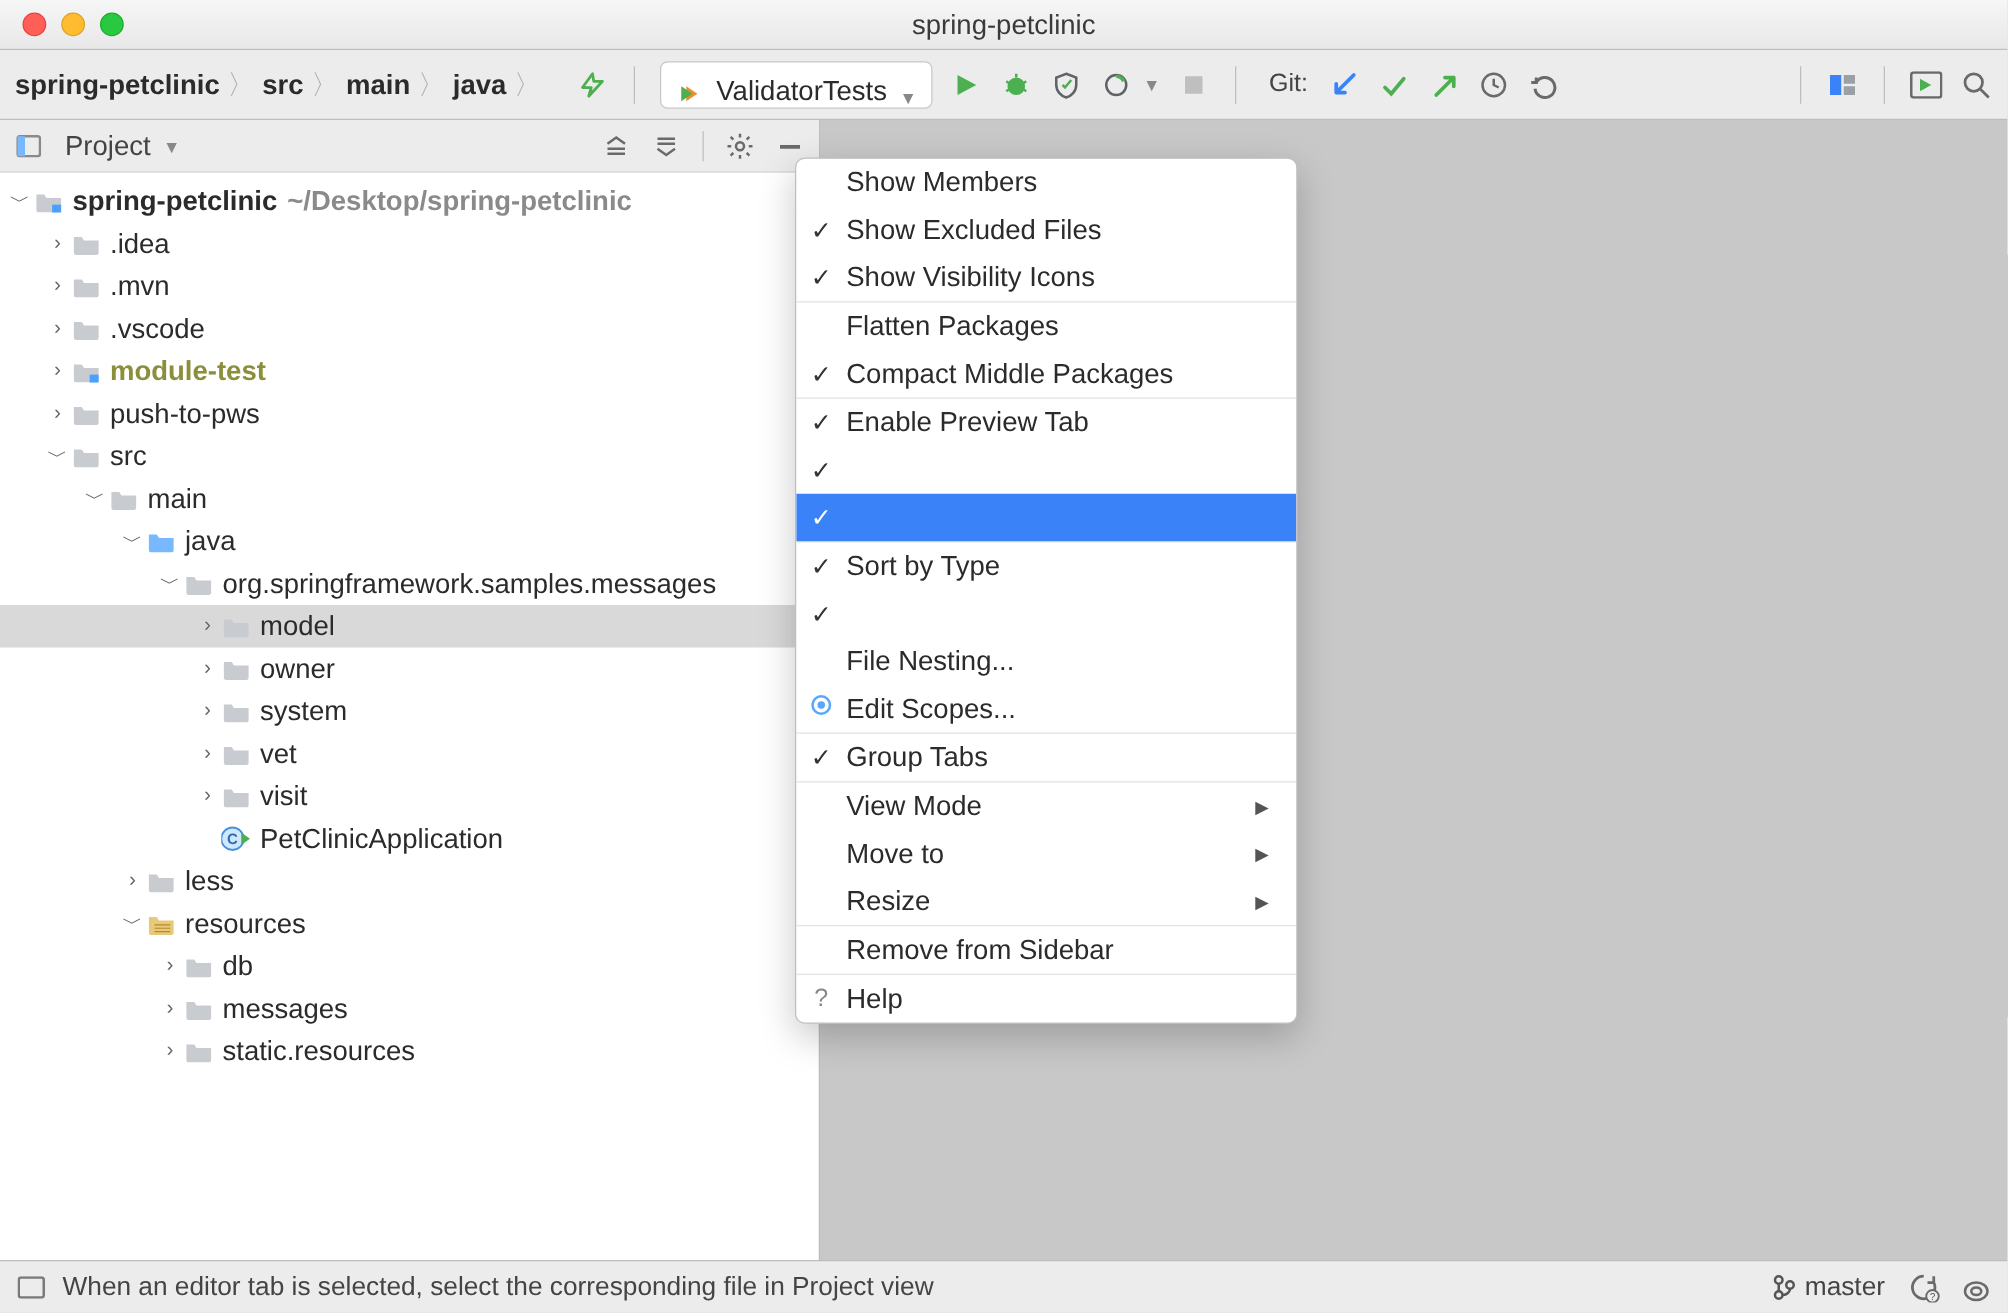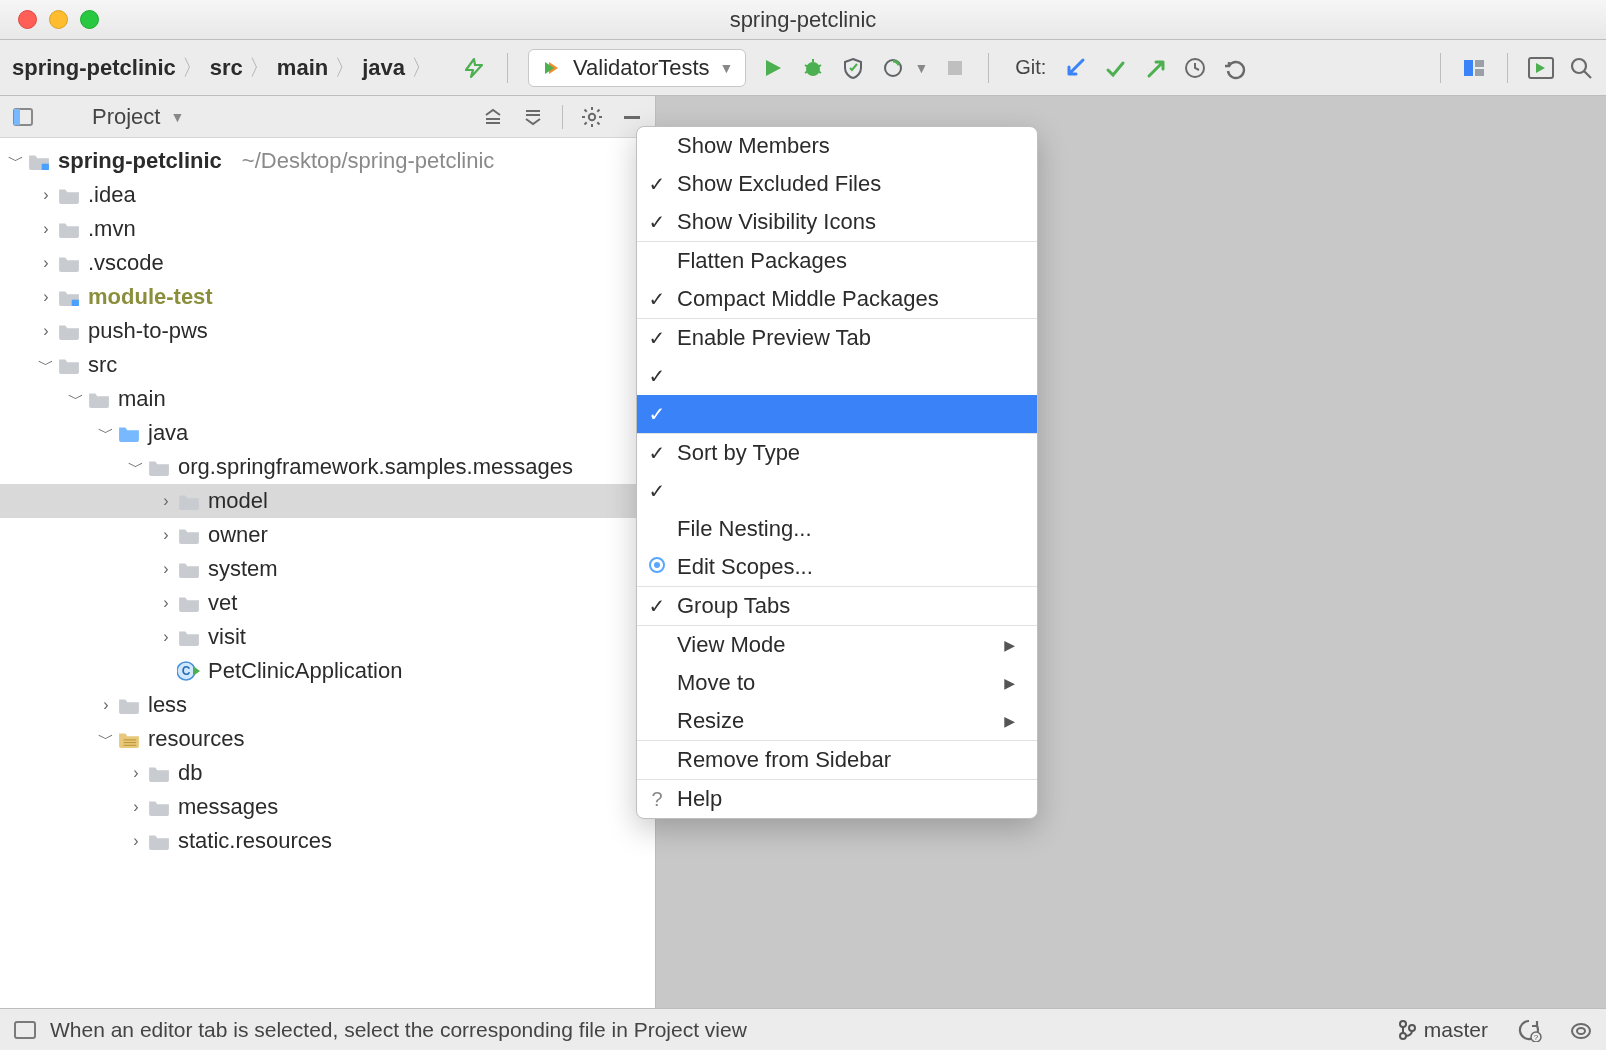--- a/index.html
+++ b/index.html
@@ -85,21 +85,21 @@
   }
   .toolbox {
     display: flex; align-items: center; gap: 14px;
     margin-left: 20px;
   }
   .toolbar-sep {
     width: 1px; height: 30px; background: var(--border);
     margin: 0 6px;
   }
   .run-config {
-    display: flex; align-items: center;
+    display: flex; align-items: flex-end;
     border: 1px solid #c7c7c7; border-radius: 6px;
     background: #fff;
     height: 38px; padding: 0 12px; gap: 10px;
   }
   .icon {
     width: 22px; height: 22px; display: inline-flex;
     align-items: center; justify-content: center;
   }
   .tb-icon { width: 26px; height: 26px; cursor: pointer; display:inline-flex; align-items:center; justify-content:center; }
 
@@ -123,21 +123,21 @@
   .panel-header {
     height: 42px;
     border-bottom: 1px solid var(--border-light);
     background: var(--bg-toolbar);
     display: flex; align-items: center;
     padding: 0 10px;
     gap: 10px;
   }
   .panel-title {
     display: flex; align-items: center; gap: 8px;
-    font-size: 22px; color: #444; margin-left: 40px;
+    font-size: 22px; color: #444;
   }
   .panel-actions { margin-left: auto; display:flex; align-items:center; gap:14px; }
   .panel-actions .sep { width:1px; height:24px; background: var(--border); margin:0 2px; }
 
   .tree {
     flex: 1; overflow: auto;
     padding-top: 6px;
     font-size: 22px;
   }
   .row {
@@ -151,21 +151,21 @@
   .arrow {
     width: 20px; text-align: center; color: #666;
     cursor: pointer; user-select: none;
     font-size: 16px;
   }
   .arrow.blank { visibility: hidden; }
   .node-icon { width: 26px; display:inline-flex; justify-content:center; margin-right: 6px; }
   .node-label { }
   .node-label.bold { font-weight: 700; }
   .node-label.module { color: var(--module); font-weight: 700; }
-  .node-meta { color: var(--text-dim); margin-left: 20px; }
+  .node-meta { color: var(--text-dim); margin-left: 8px; font-weight: bold; }
 
   .folder-svg { width:22px; height:18px; }
   .folder-svg .body { fill: #c8ccd0; }
   .folder-svg.blue .body { fill: #78b8ff; }
   .folder-svg.res .body { fill: #e6c97a; }
 
   .editor-area {
     flex: 1;
     background: var(--bg-editor);
     position: relative;
@@ -209,21 +209,21 @@
   
   .statusbar {
     height: 42px;
     border-top: 1px solid var(--border);
     background: var(--bg-toolbar);
     display: flex; align-items: center;
     padding: 0 14px;
     font-size: 21px; color: #444;
     gap: 14px;
   }
-  .statusbar .right { margin-left: auto; display:flex; align-items:flex-start; gap:28px; }
+  .statusbar .right { margin-left: auto; display:flex; align-items:flex-end; gap:18px; }
 
   
   svg { display:block; }
 
   .chev { font-size: 14px; color:#888; }
 </style>
 </head>
 <body>
 
 <div class="titlebar">

